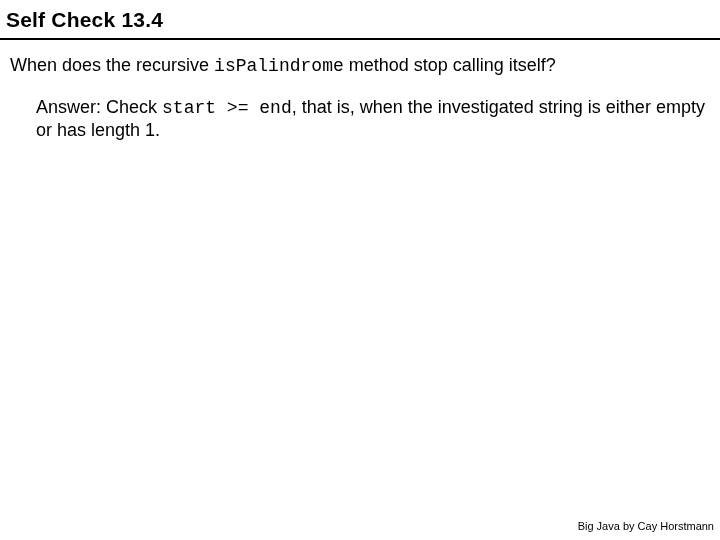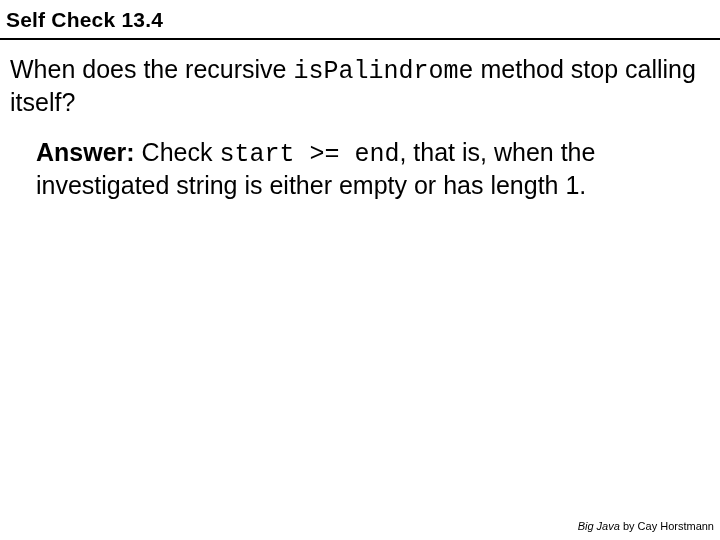--- a/index.html
+++ b/index.html
@@ -26,45 +26,44 @@
     letter-spacing: 0.2px;
   }
   .rule {
     height: 2px;
     background: #000;
     margin: 0 0 6px 0;
     width: 100%;
   }
   .body {
     padding: 8px 12px 0 10px;
-    font-size: 25px;
+    font-size: 18px;
     line-height: 1.25;
   }
   .question {
     margin-bottom: 18px;
   }
   .answer {
     padding-left: 26px;
   }
   .answer-label {
-    font-weight: bold;
+    font-weight: normal;
   }
   .code {
     font-family: "Courier New", Courier, monospace;
   }
   .footer {
     position: absolute;
     right: 6px;
     bottom: 6px;
     text-align: right;
     font-size: 11px;
     line-height: 1.25;
   }
   .footer .book {
-    font-style: italic;
   }
 </style>
 </head>
 <body>
 
 <div class="slide">
 
   <div class="title">Self Check 13.4</div>
   <div class="rule"></div>
 

